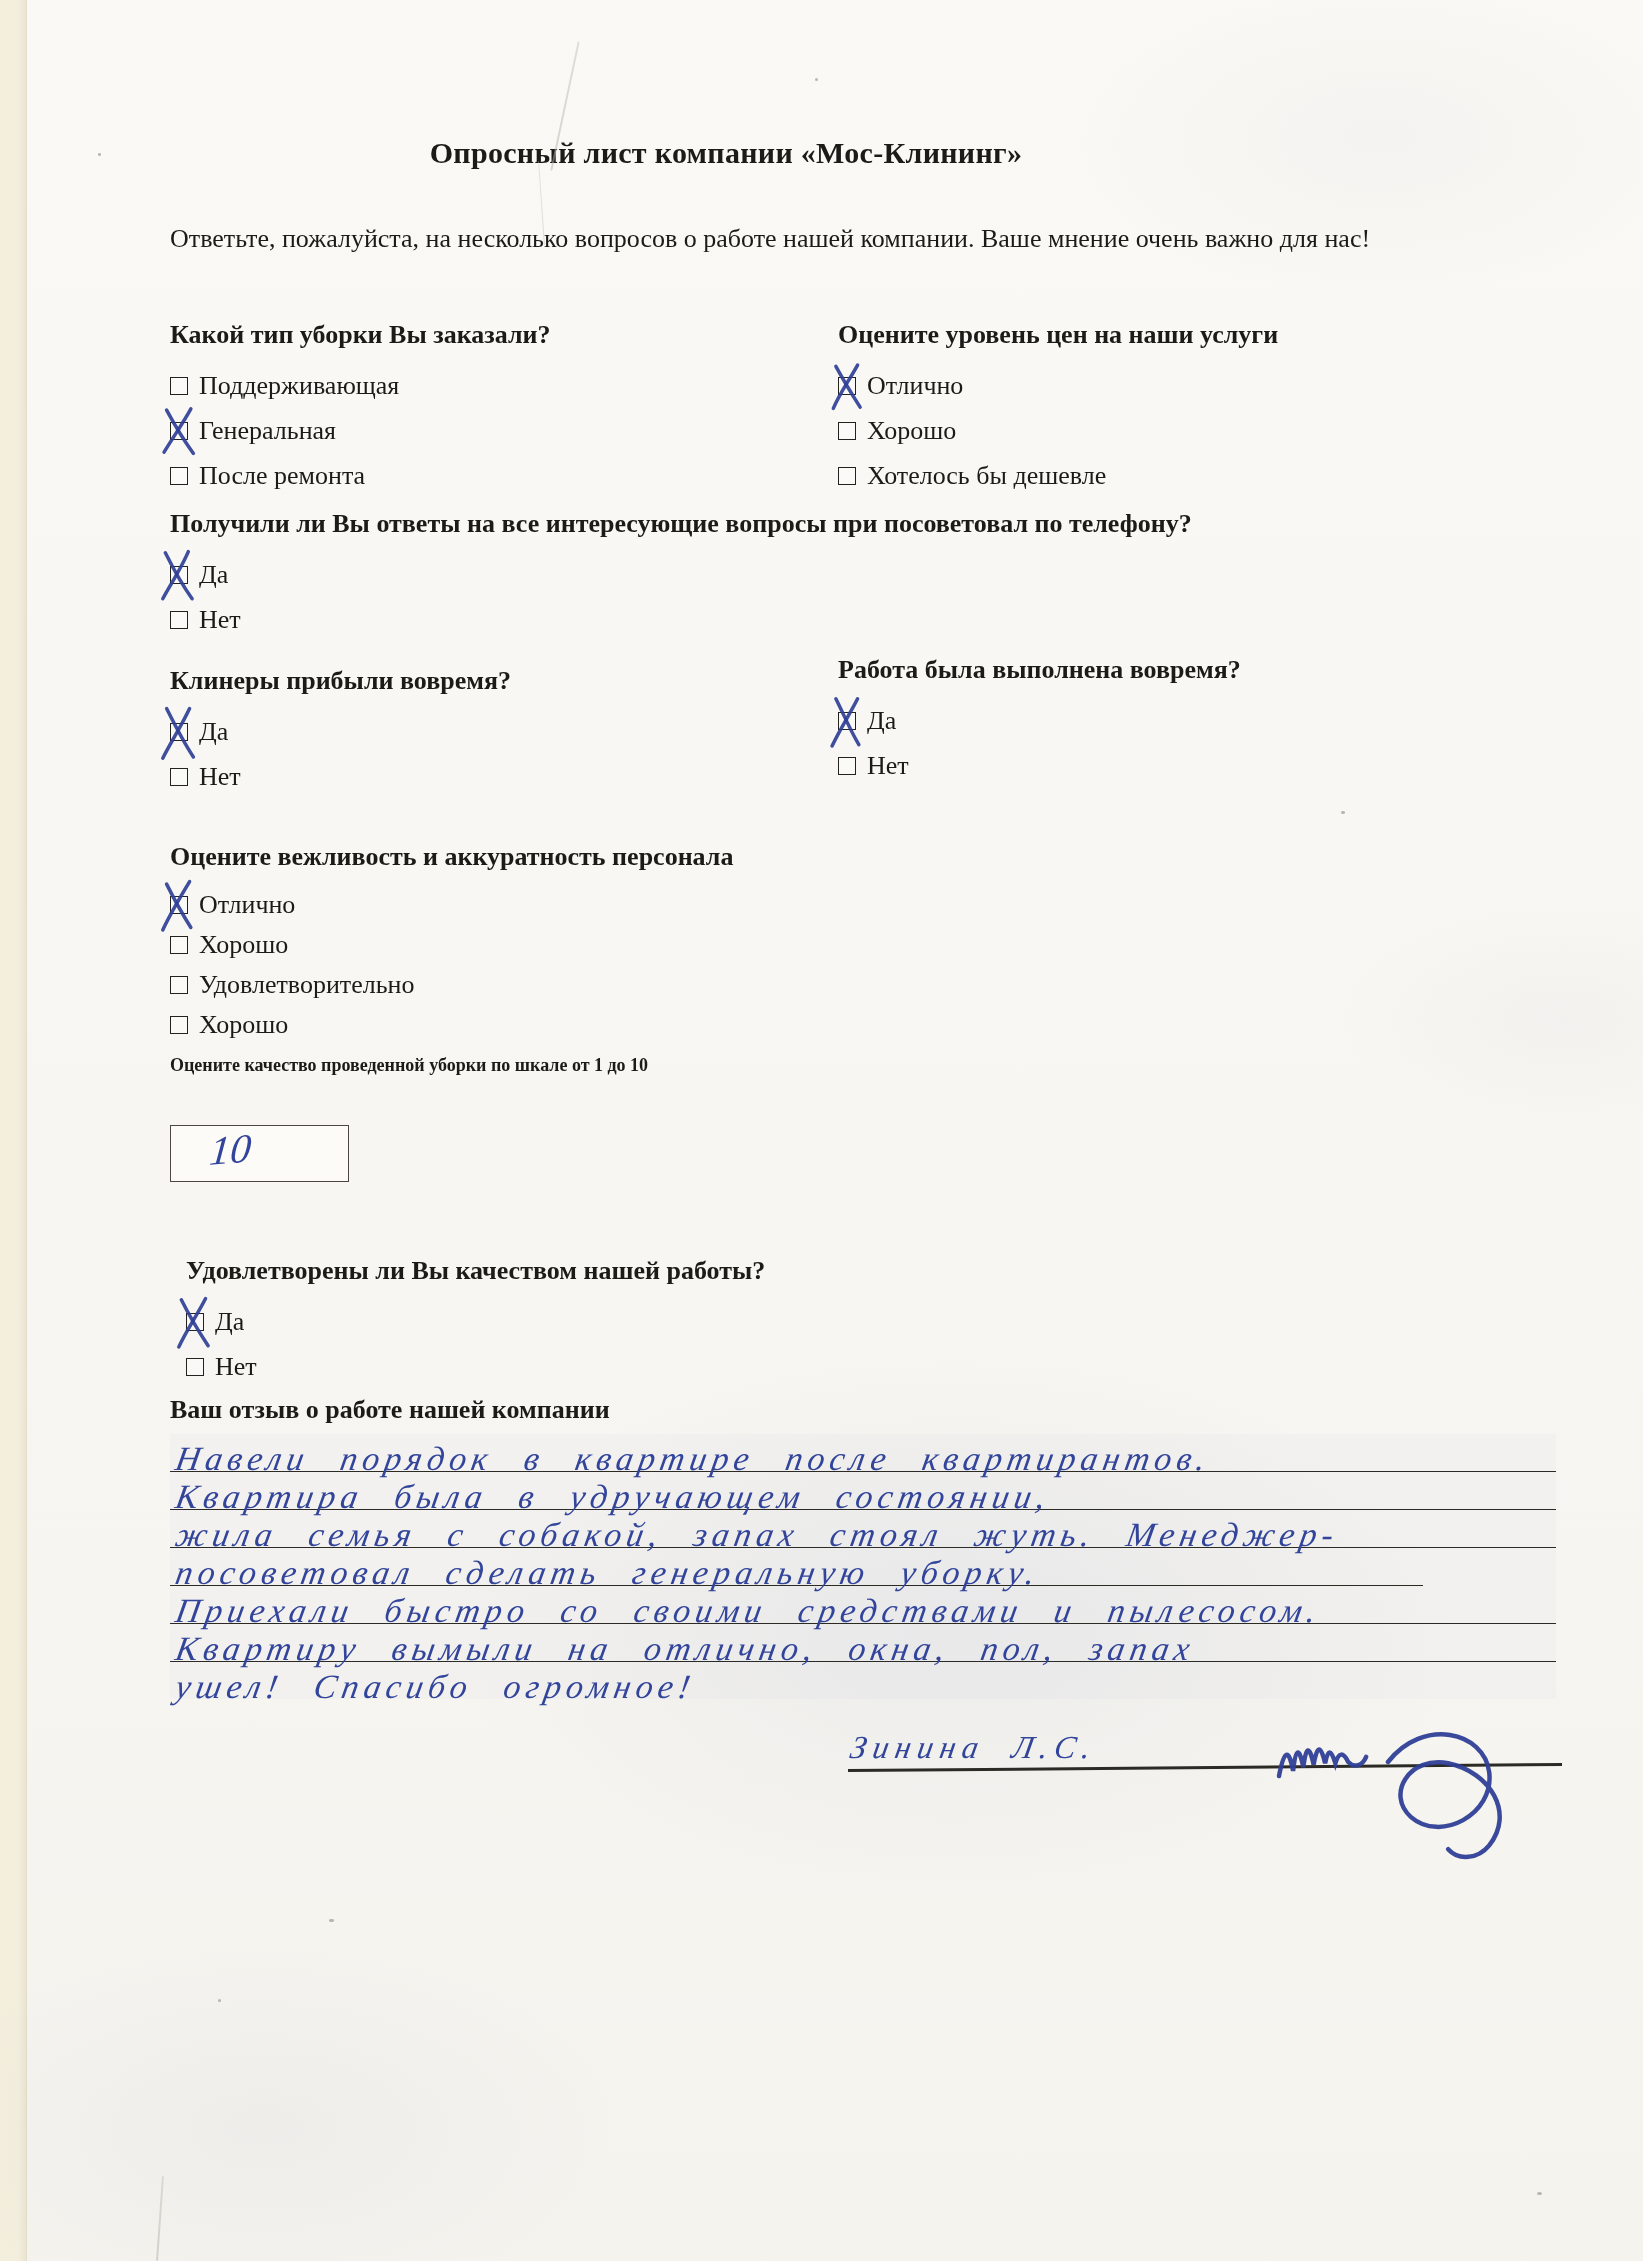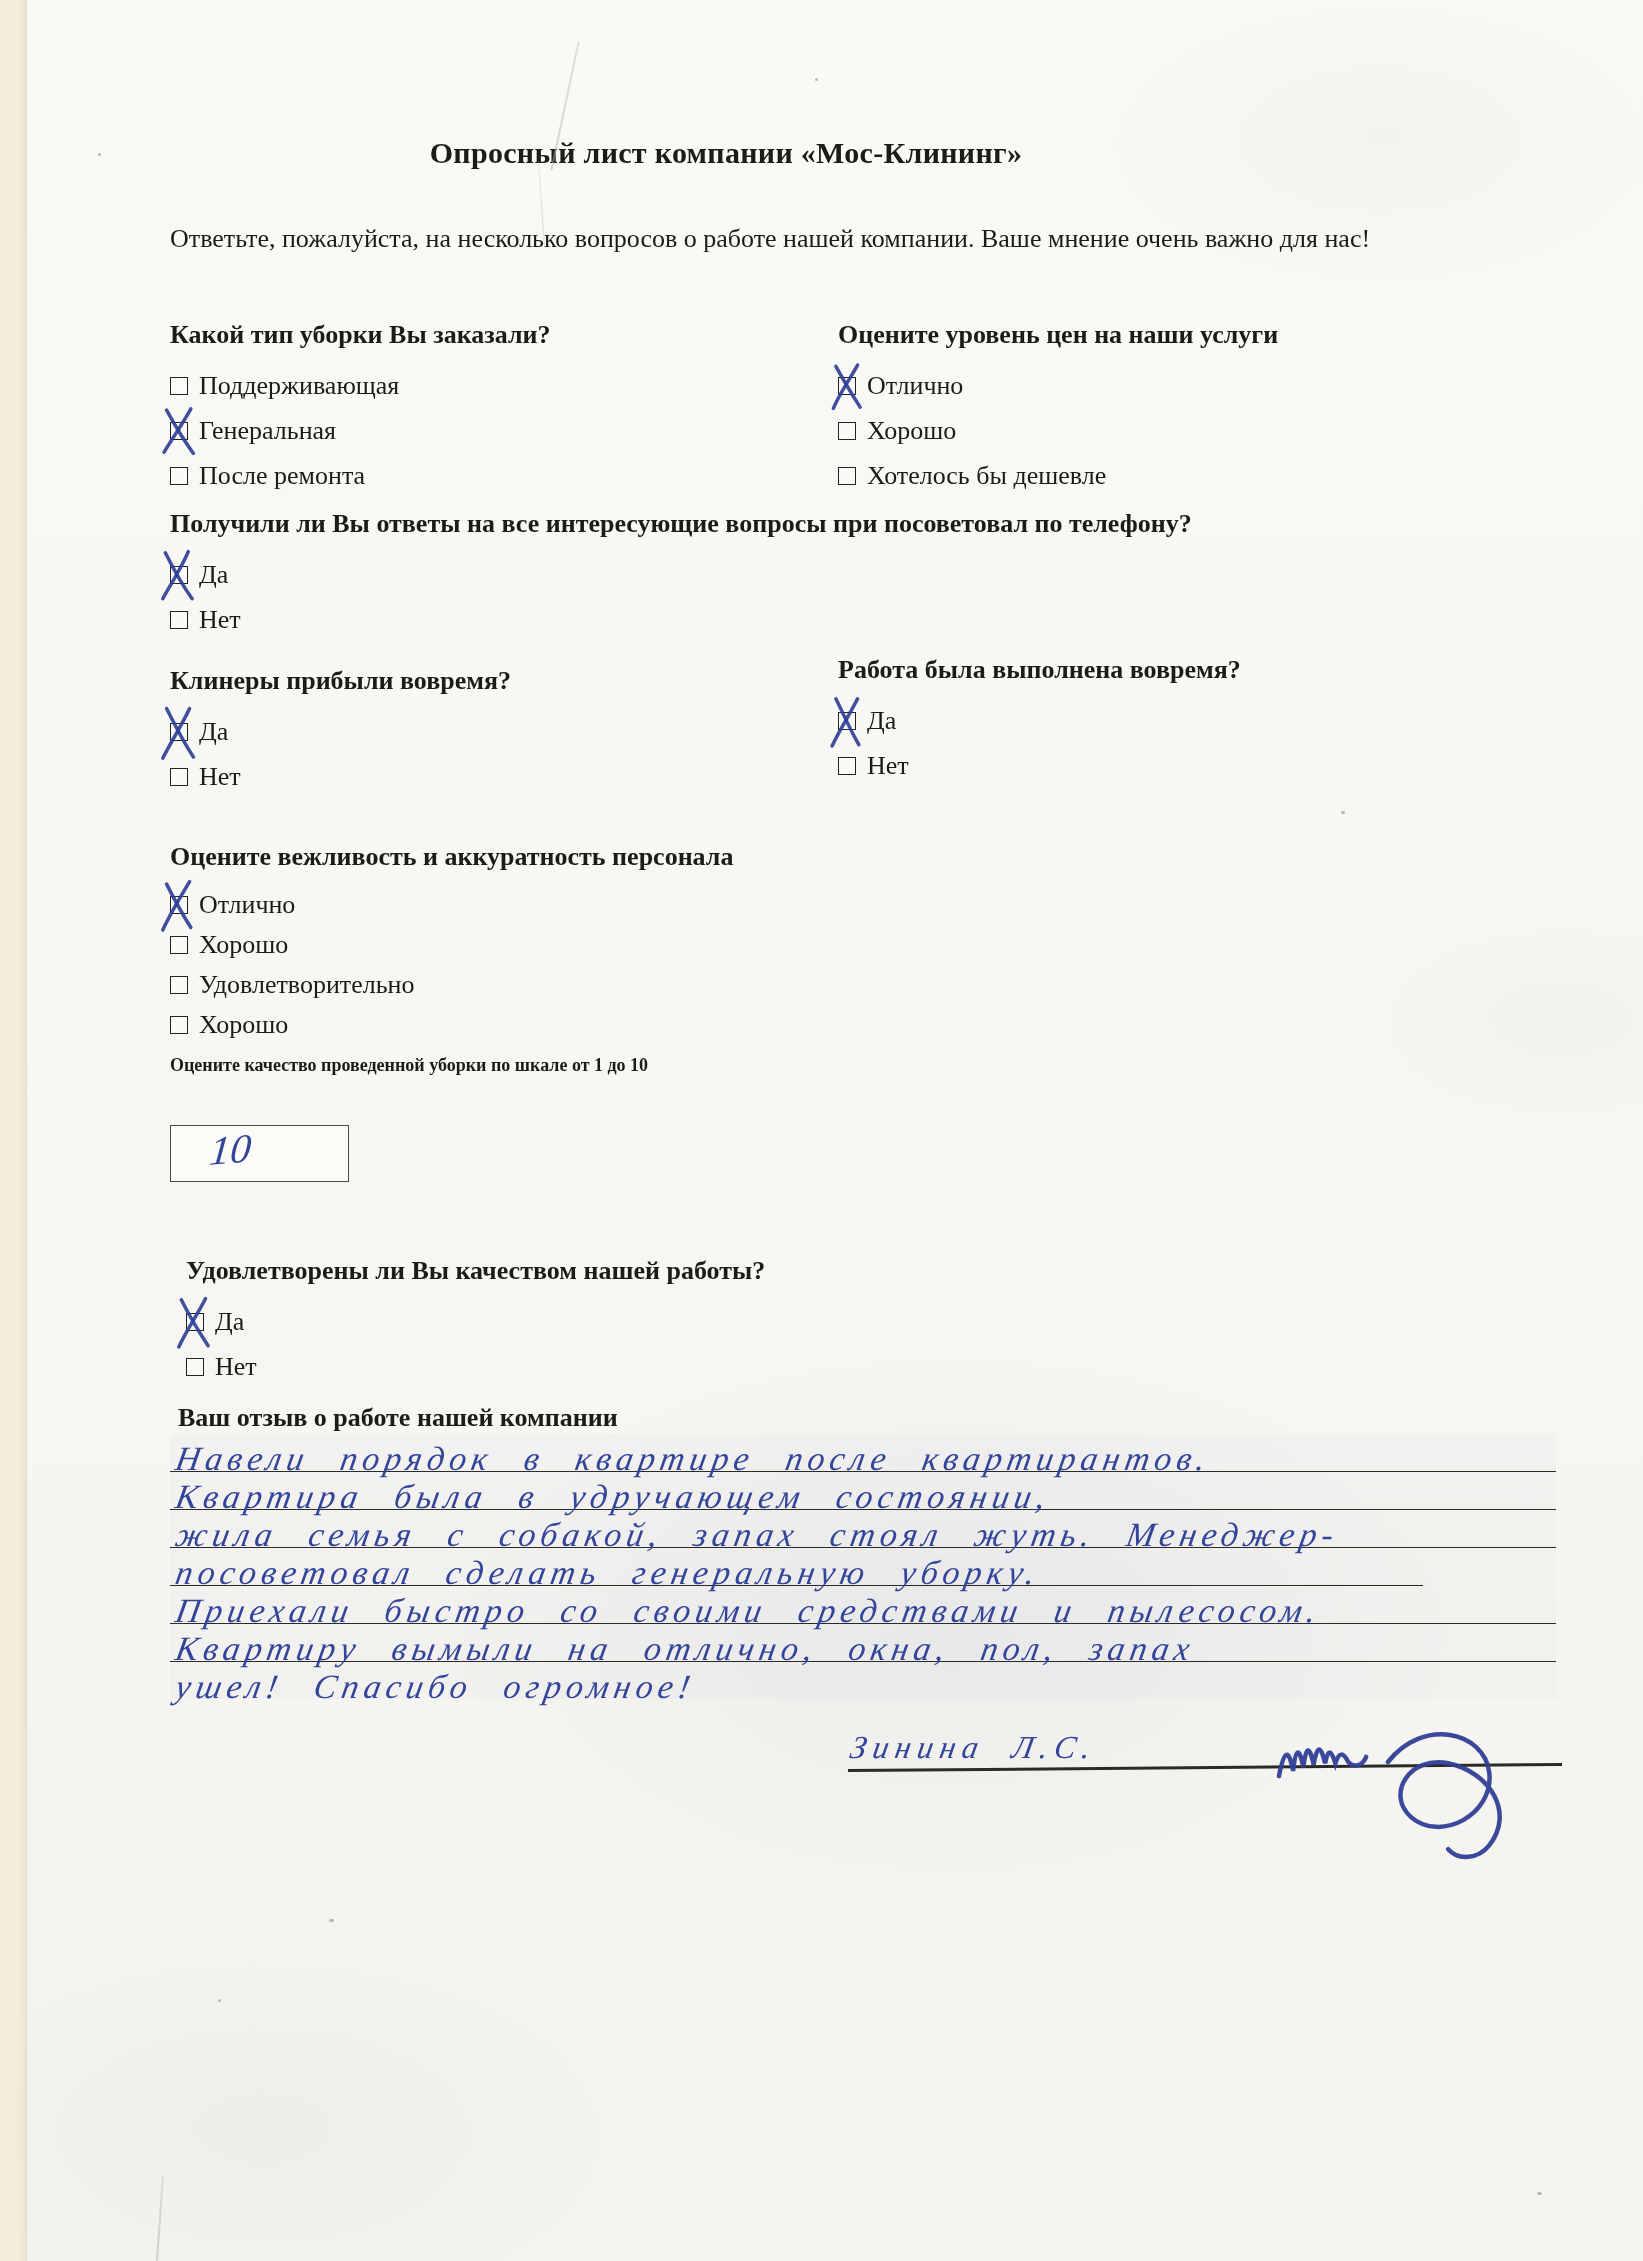--- a/index.html
+++ b/index.html
@@ -39,21 +39,21 @@
   #q4{left:170px;top:625px;margin-top:41px;}
   #q5{left:838px;top:655px;}
   #q6{left:170px;top:842px;}
   #q7label{position:absolute;left:170px;top:1055px;font-size:18px;font-weight:bold;margin:0;}
   #rating-box{position:absolute;left:170px;top:1125px;width:177px;height:55px;
     border:1.9px solid #4a4840;background:#fcfbf8;}
   .hw{font-family:"Liberation Serif",serif;font-style:italic;color:#32459b;
     transform:skewX(-10deg);transform-origin:left bottom;line-height:1;}
   #rating-box .hw{position:absolute;left:37px;top:5.1px;font-size:41px;transform:skewX(-10deg) rotate(-5deg);}
   #q8{left:186px;top:1224px;margin-top:32px;}
-  #review-label{position:absolute;left:170px;top:1395px;font-size:26px;font-weight:bold;margin:8px;}
+  #review-label{position:absolute;left:170px;top:1395px;font-size:26px;font-weight:bold;margin:0;}
   #review-lines{position:absolute;left:170px;top:1434px;width:1386px;
     background:rgba(175,185,215,.05);}
   .rline{height:37px;border-bottom:1.9px solid #2c2a25;position:relative;}
   .rline.short{width:1253px;}
   .rline.noline{border-bottom:none;}
   .rline .hw{position:absolute;left:2.6px;bottom:-5.1px;white-space:nowrap;
     font-size:34px;letter-spacing:5.1px;word-spacing:18px;}
   #signature{position:absolute;left:848px;top:1725px;width:716px;height:128px;}
   #signature .sig-name{position:absolute;left:0;top:6.4px;font-size:32px;
     letter-spacing:6.4px;word-spacing:13px;white-space:nowrap;}

